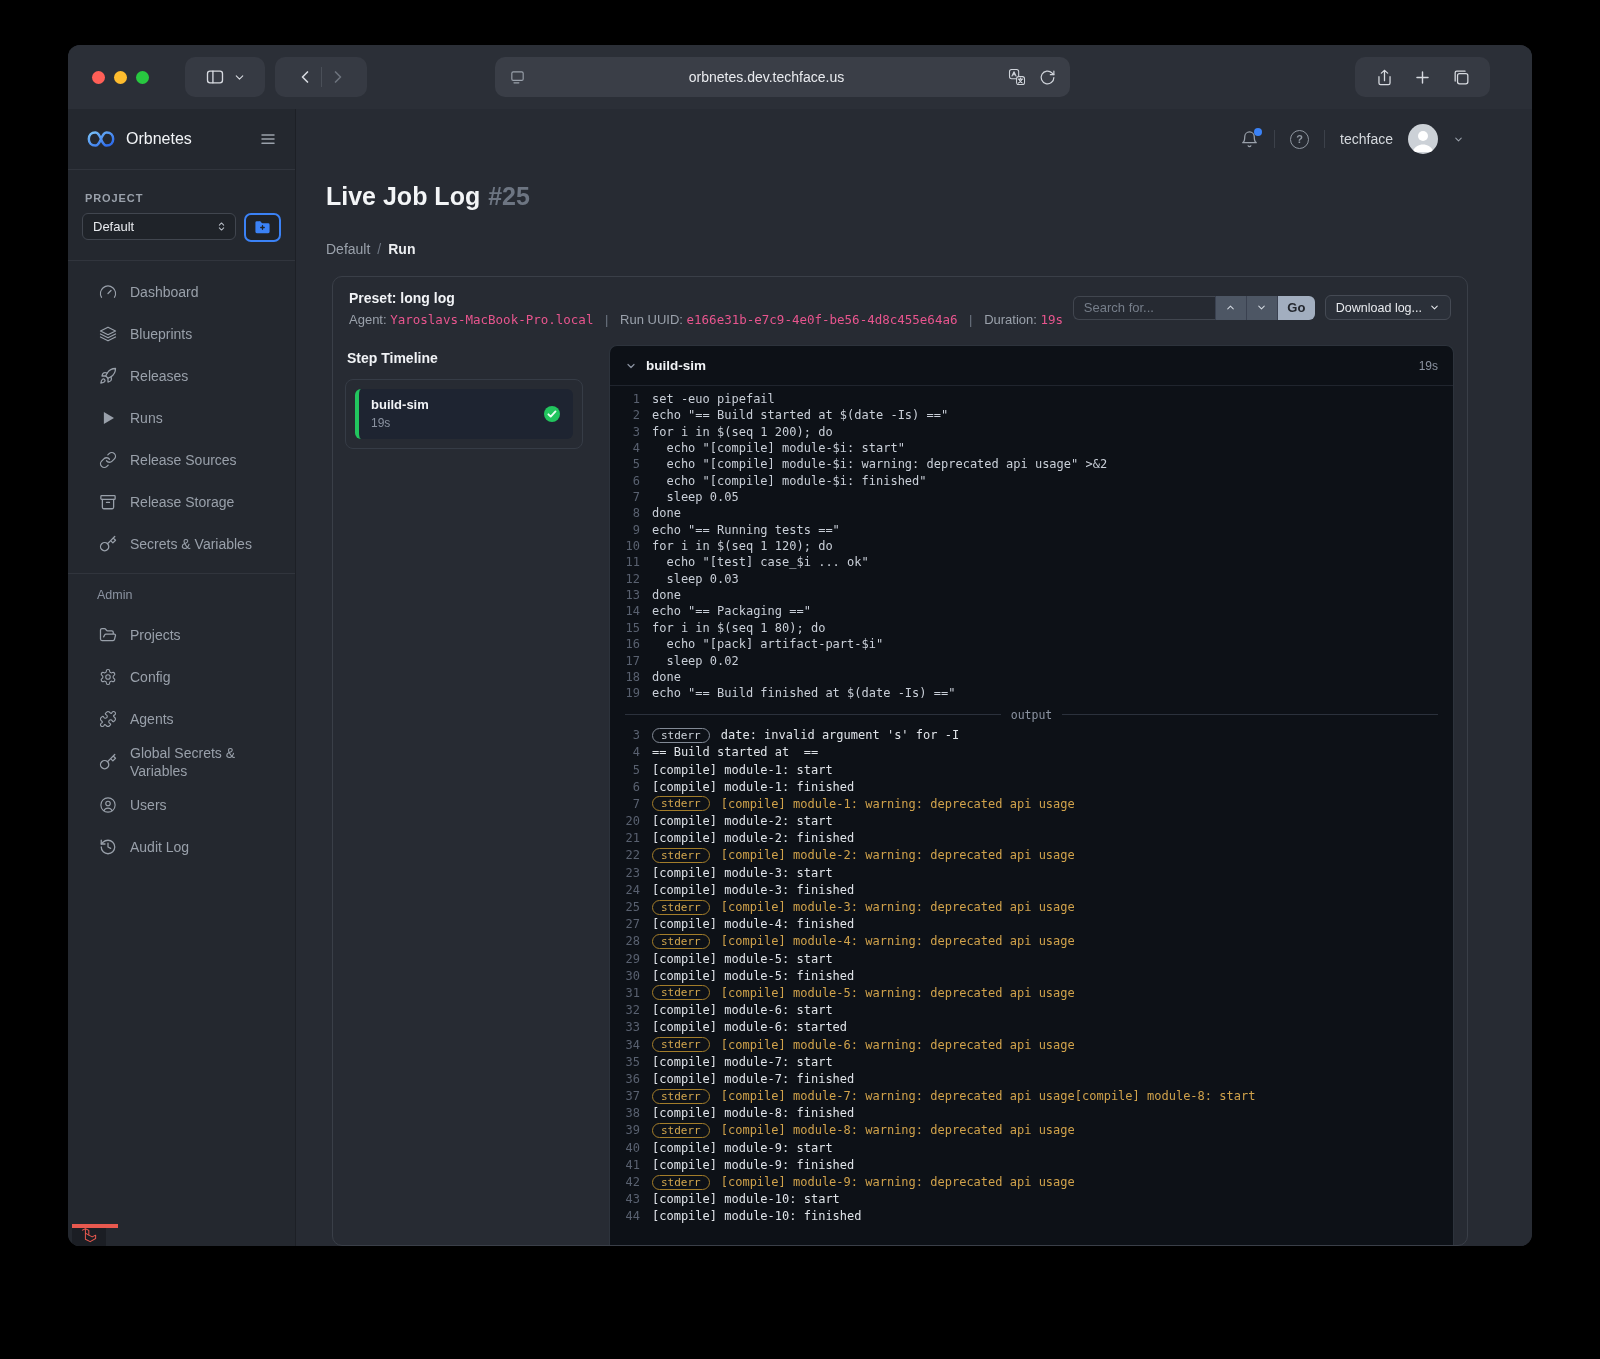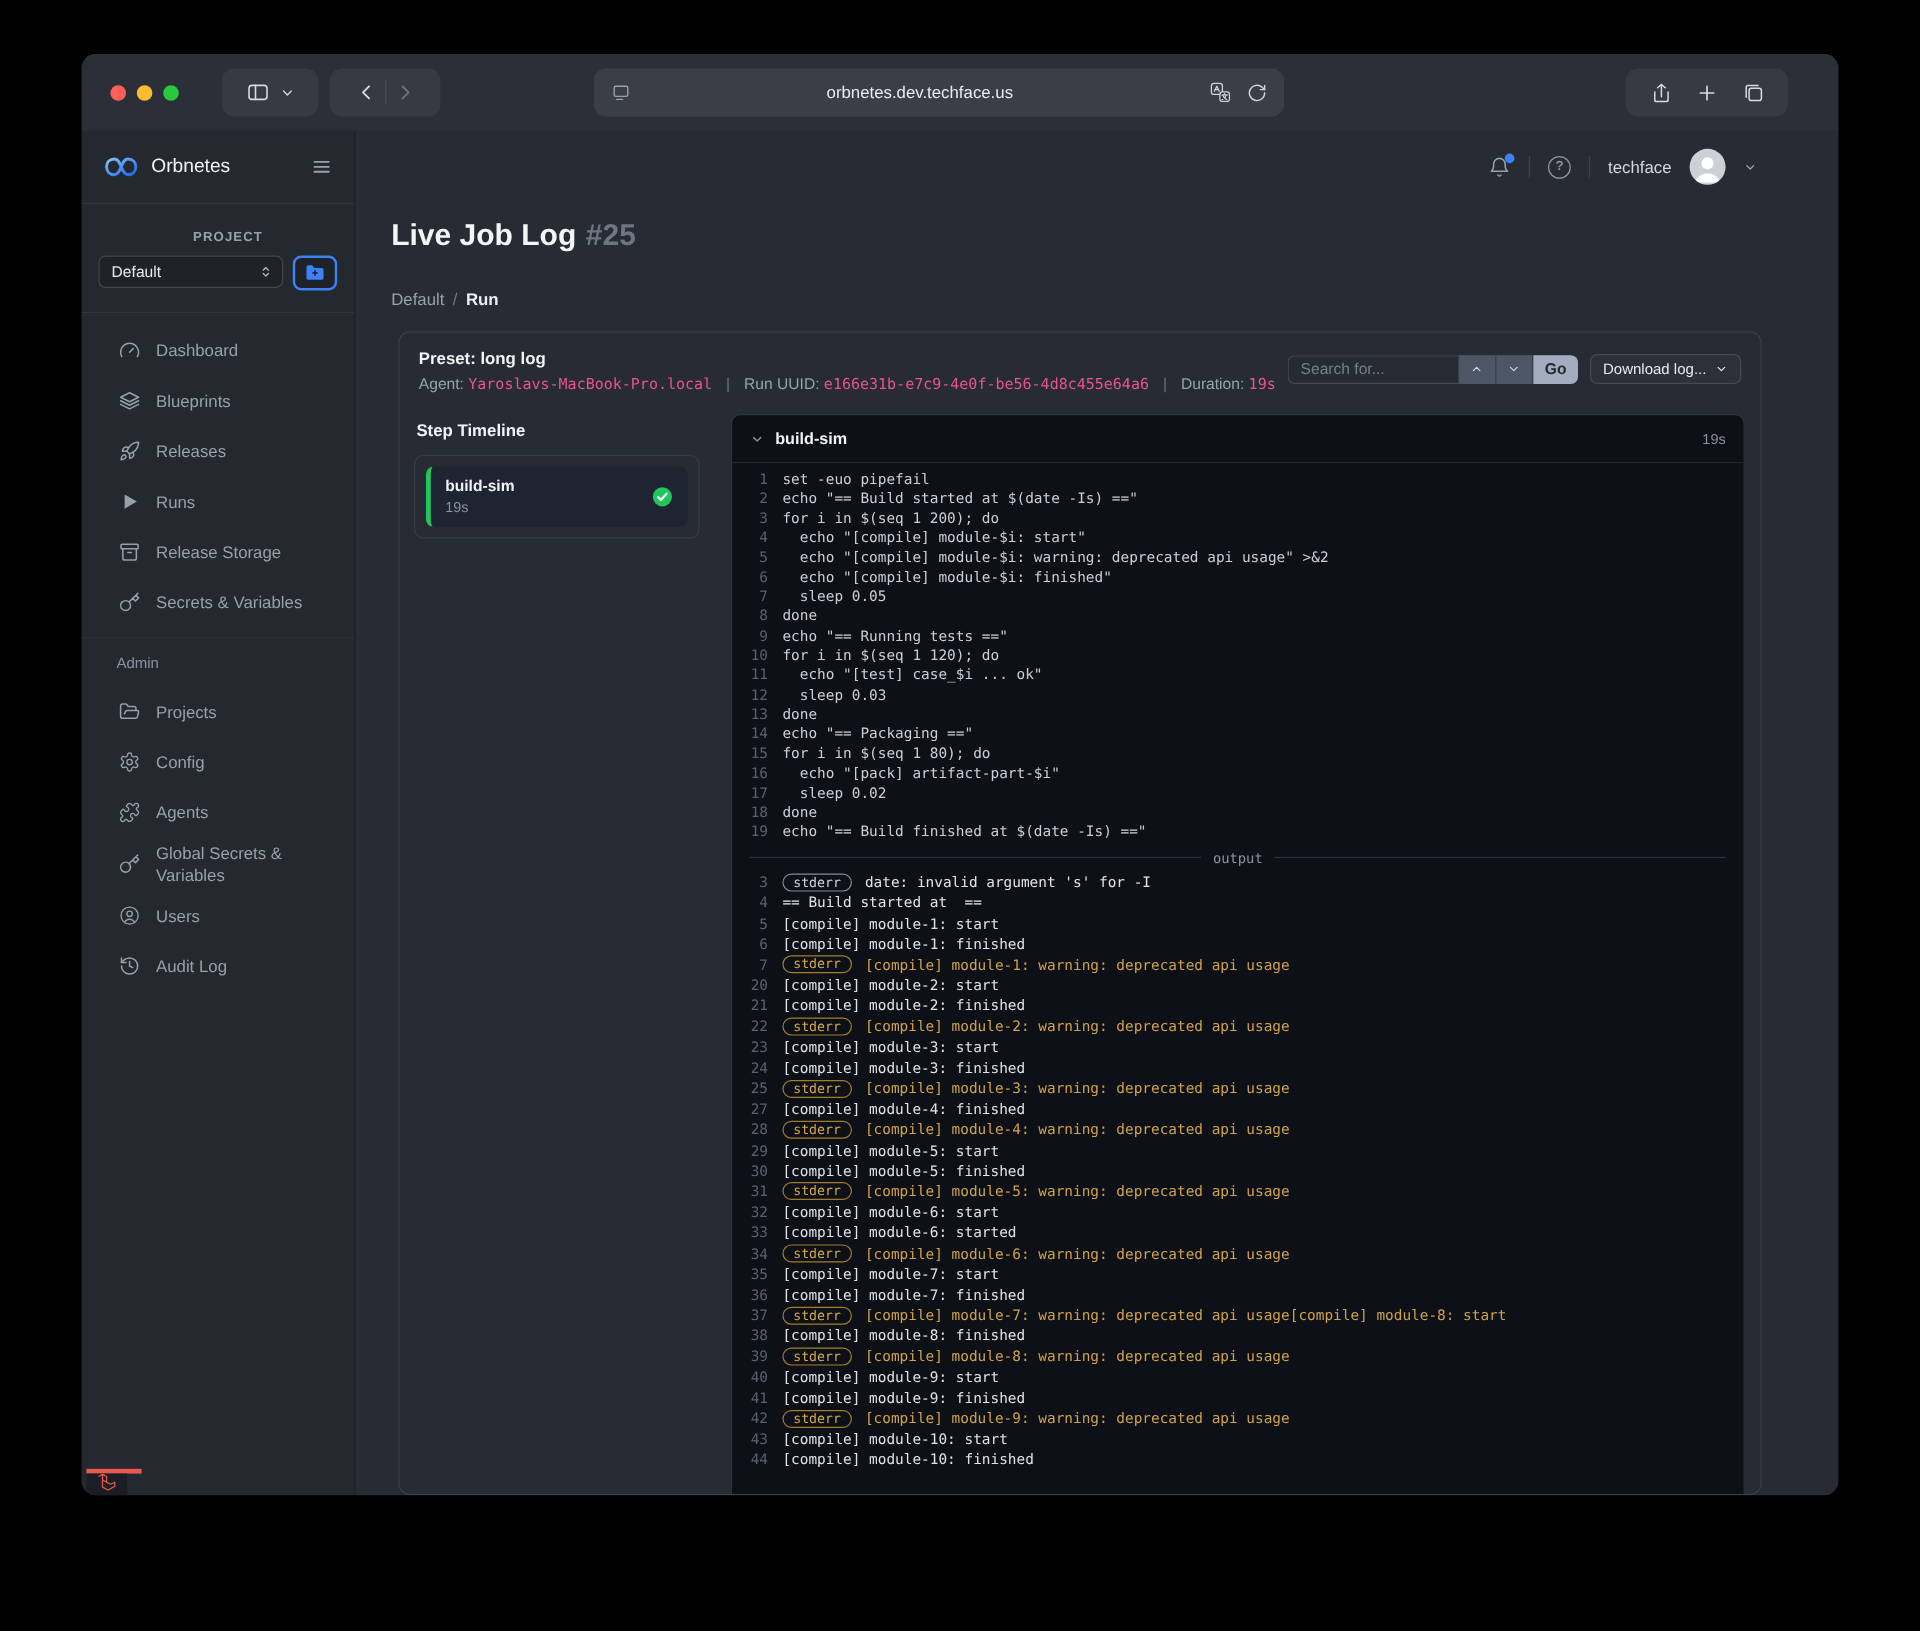--- a/index.html
+++ b/index.html
@@ -27,21 +27,21 @@
   .right-group{ position:absolute; right:42px; top:12px; width:135px; justify-content:space-evenly; }
 
   
   .app { flex:1; display:flex; min-height:0; }
   .sidebar { width:228px; flex:none; background:#24282f; border-right:1px solid #1d2026;
     position:relative; display:flex; flex-direction:column; }
   .logo-row { height:61px; flex:none; border-bottom:1px solid #31353d; display:flex;
     align-items:center; gap:10px; padding:0 18px; }
   .brand { font-size:16px; font-weight:400; color:#f2f4f7; }
   .menu-btn { margin-left:auto; color:#9aa1ab; display:flex; }
-  .project-label { margin:22px 0 0 17px; font-size:11px; font-weight:700; letter-spacing:.9px; color:#9aa1ab;text-align:center; }
+  .project-label { margin:22px 0 0 17px; font-size:11px; font-weight:700; letter-spacing:.9px; color:#9aa1ab; }
   .project-row { display:flex; gap:8px; margin:9px 14px 0; }
   .select { flex:1; height:27px; background:#1f2329; border:1px solid #41464f; border-radius:6px;
     display:flex; align-items:center; padding:0 7px 0 10px; font-size:13px; color:#e8eaee; }
   .select-arrows { margin-left:auto; color:#b3b9c2; display:flex; }
   .folder-btn { width:37px; height:29px; background:#1f2329; border:2px solid #3b82f6; border-radius:7px;
     color:#3b82f6; display:flex; align-items:center; justify-content:center; }
   .sb-divider { border-top:1px solid #31353d; margin-top:18px; }
   .sb-nav { padding:10px 0 4px; }
   .nav-item { min-height:42px; display:flex; align-items:center; gap:13px; padding:4px 14px 4px 31px;
     color:#99a0aa; font-size:14px; cursor:pointer; }
@@ -290,20 +290,29 @@
 
   <div class="nav-item">
     <span class="nav-icon">
               <svg width="18" height="18" viewBox="0 0 24 24" fill="none" stroke="currentColor" stroke-width="1.7" stroke-linecap="round" stroke-linejoin="round">
                 <polygon points="6.5 4 20 12 6.5 20" fill="currentColor" stroke="none"></polygon>
               </svg>
             </span>
     <span class="nav-label">Runs</span>
   </div>
 
+  <div class="nav-item">
+    <span class="nav-icon">
+              <svg width="18" height="18" viewBox="0 0 24 24" fill="none" stroke="currentColor" stroke-width="1.7" stroke-linecap="round" stroke-linejoin="round">
+                <path d="M10 13a5 5 0 0 0 7.54.54l3-3a5 5 0 0 0-7.07-7.07l-1.72 1.71"></path>
+                <path d="M14 11a5 5 0 0 0-7.54-.54l-3 3a5 5 0 0 0 7.07 7.07l1.71-1.71"></path>
+              </svg>
+            </span>
+    <span class="nav-label">Release Sources</span>
+  </div>
 
   <div class="nav-item">
     <span class="nav-icon">
               <svg width="18" height="18" viewBox="0 0 24 24" fill="none" stroke="currentColor" stroke-width="1.7" stroke-linecap="round" stroke-linejoin="round">
                 <rect x="2.5" y="3.5" width="19" height="5" rx="1"></rect>
                 <path d="M4.5 8.5V19a2 2 0 0 0 2 2h11a2 2 0 0 0 2-2V8.5"></path>
                 <path d="M10 12.5h4"></path>
               </svg>
             </span>
     <span class="nav-label">Release Storage</span>

